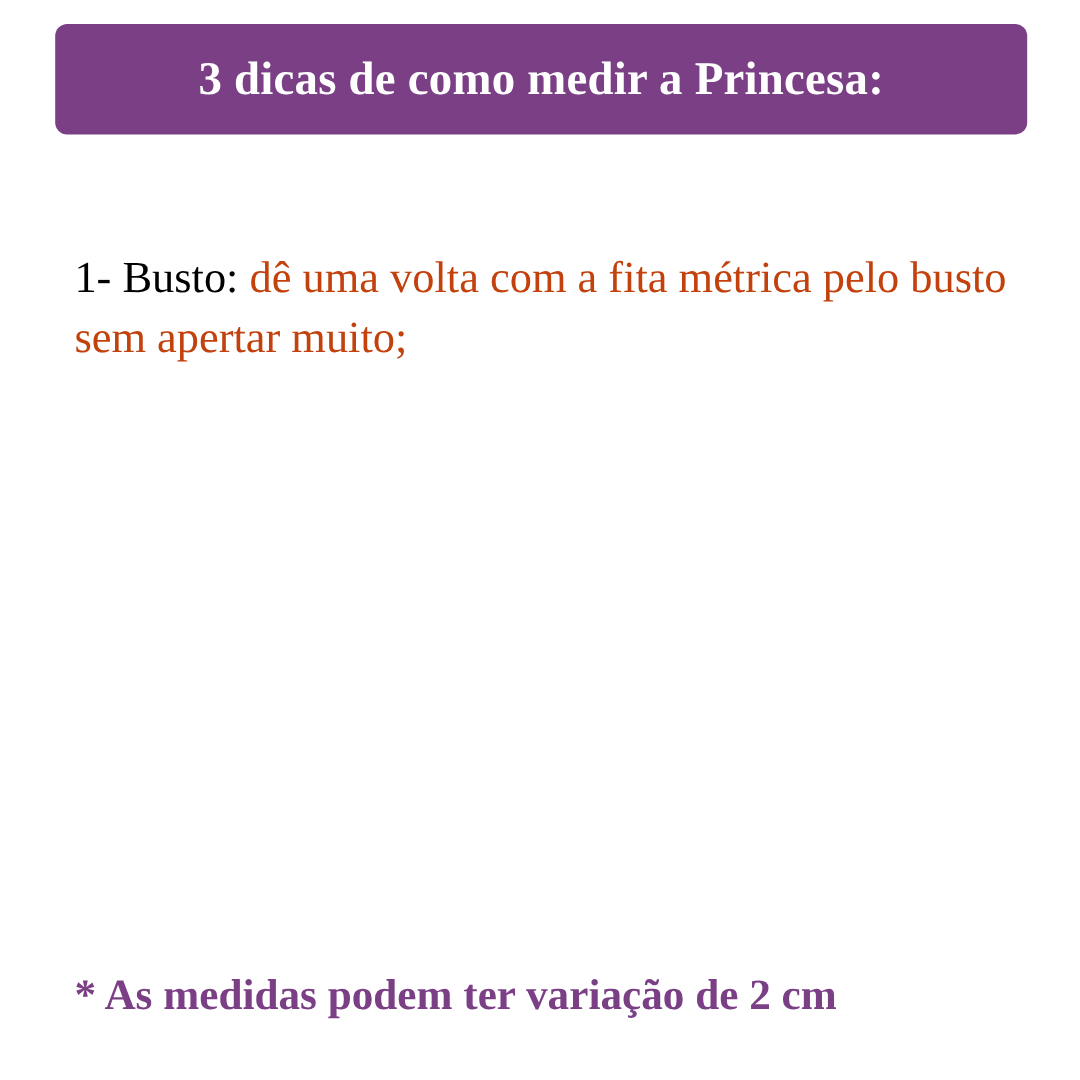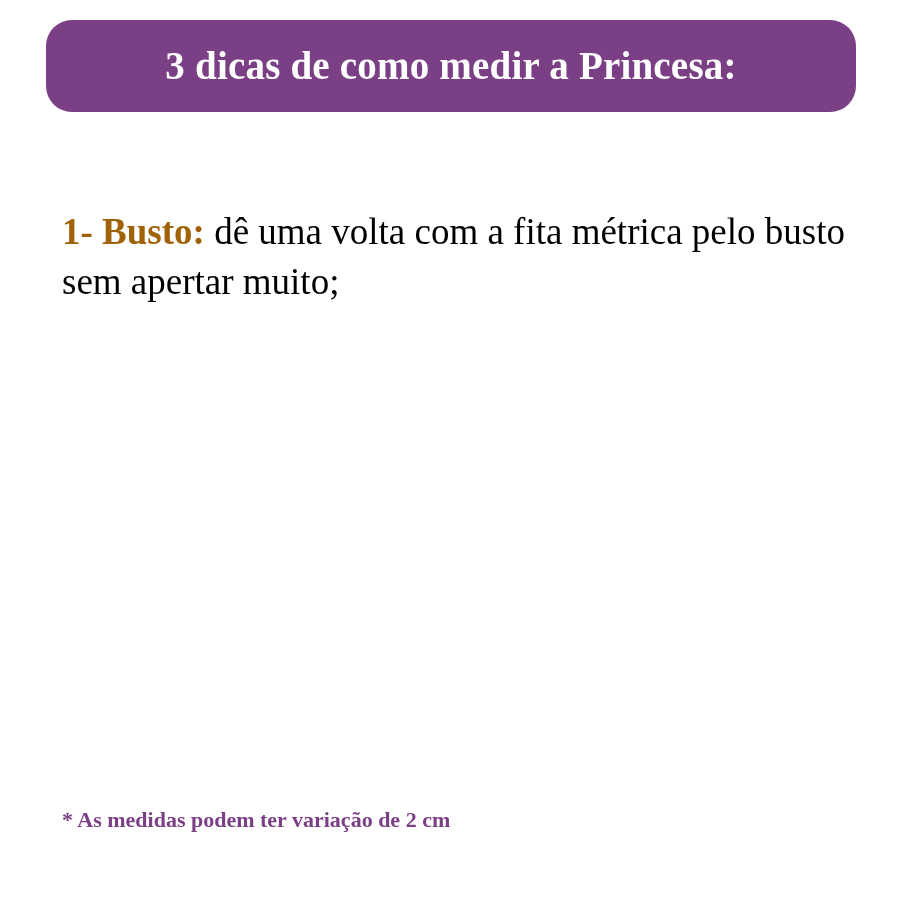--- a/index.html
+++ b/index.html
@@ -19,21 +19,21 @@
     height: 900px;
     box-sizing: border-box;
   }
   .header-banner {
     position: absolute;
     left: 46px;
     top: 20px;
     width: 810px;
     height: 92px;
     background: #7b3f86;
-    border-radius: 26px;
+    border-radius: 10px;
     display: flex;
     align-items: center;
     justify-content: center;
     box-sizing: border-box;
   }
   .header-title {
     color: #ffffff;
     font-family: "Liberation Serif", serif;
     font-weight: bold;
     font-size: 39px;
@@ -49,36 +49,36 @@
     width: 790px;
   }
   .tip {
     color: #8c4a96;
     font-family: "Liberation Serif", serif;
     font-size: 37px;
     line-height: 1.35;
     margin-bottom: 46px;
   }
   .tip .lead {
-    font-weight: bold;
-    color: #a16207;
+    font-weight: normal;
+    color: #000000;
   }
   .tip .body {
     font-weight: normal;
-    color: #000000;
+    color: #c2410c;
   }
   .footnote {
     position: absolute;
     left: 62px;
     top: 806px;
     width: 800px;
     color: #7b3f86;
     font-family: "Liberation Serif", serif;
     font-weight: bold;
-    font-size: 22px;
+    font-size: 36px;
     line-height: 1.3;
   }
 </style>
 </head>
 <body>
 
 <div class="page">
 
   <div class="header-banner">
     <div class="header-title">3 dicas de como medir a Princesa:</div>

